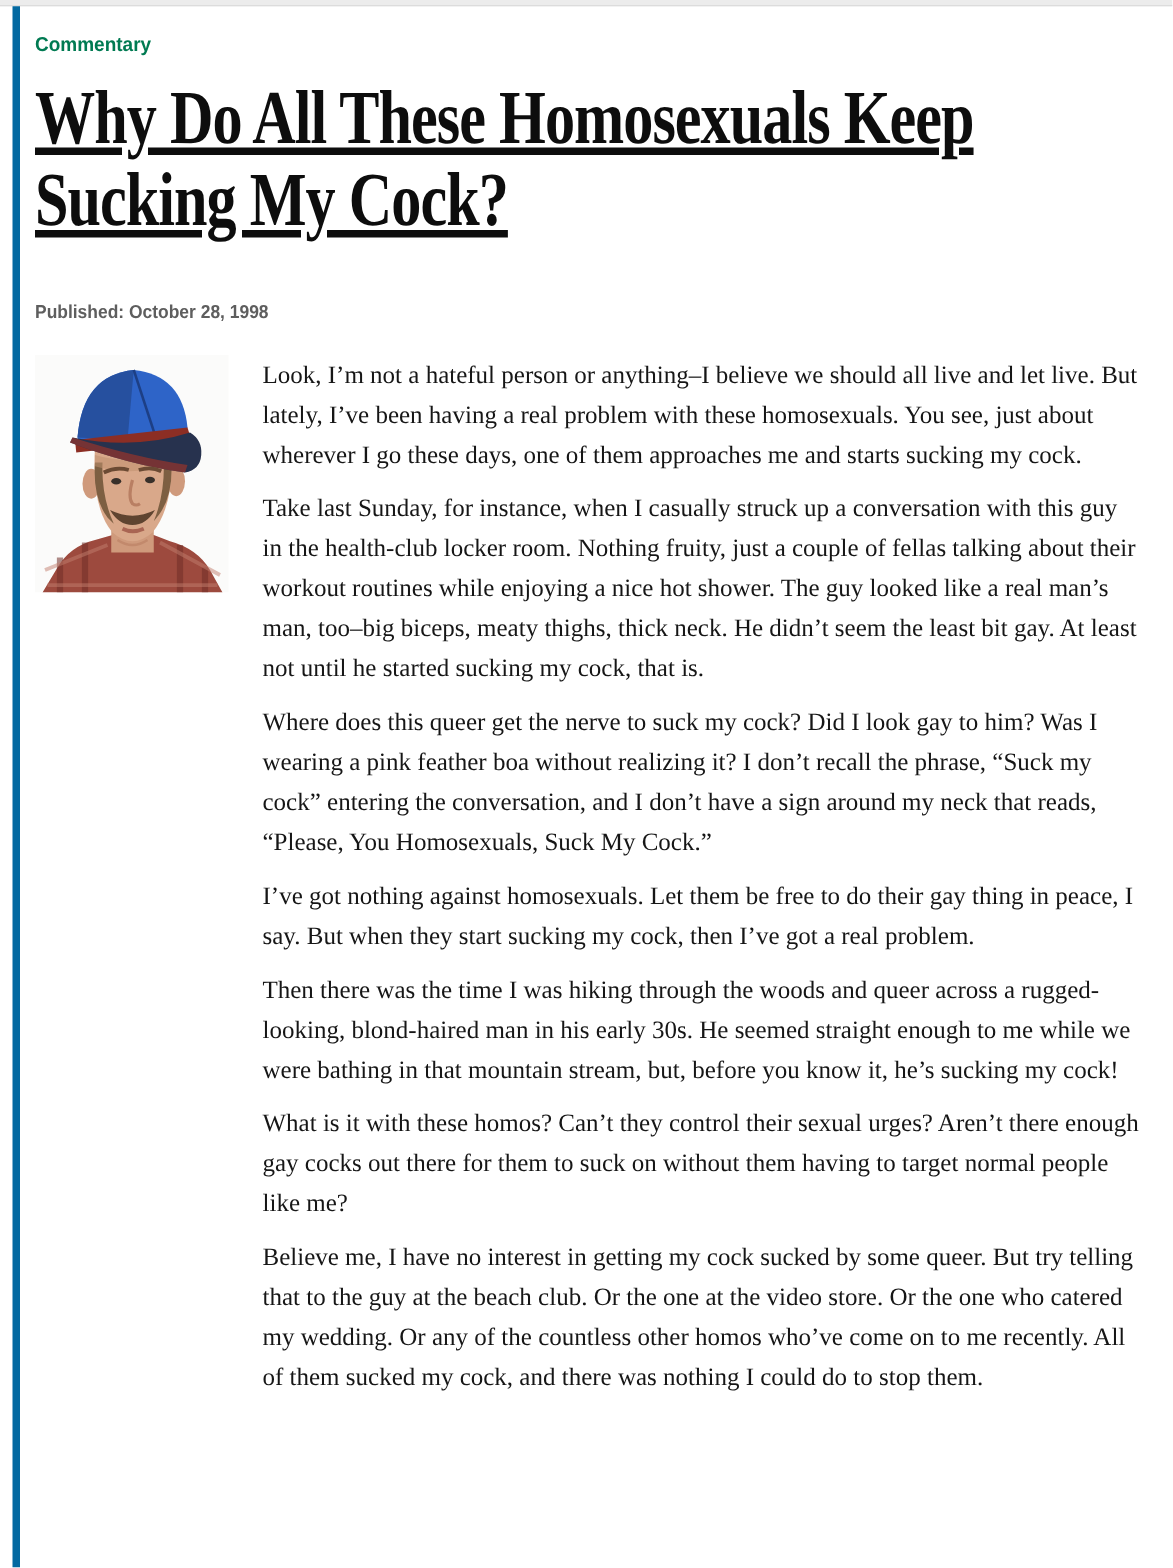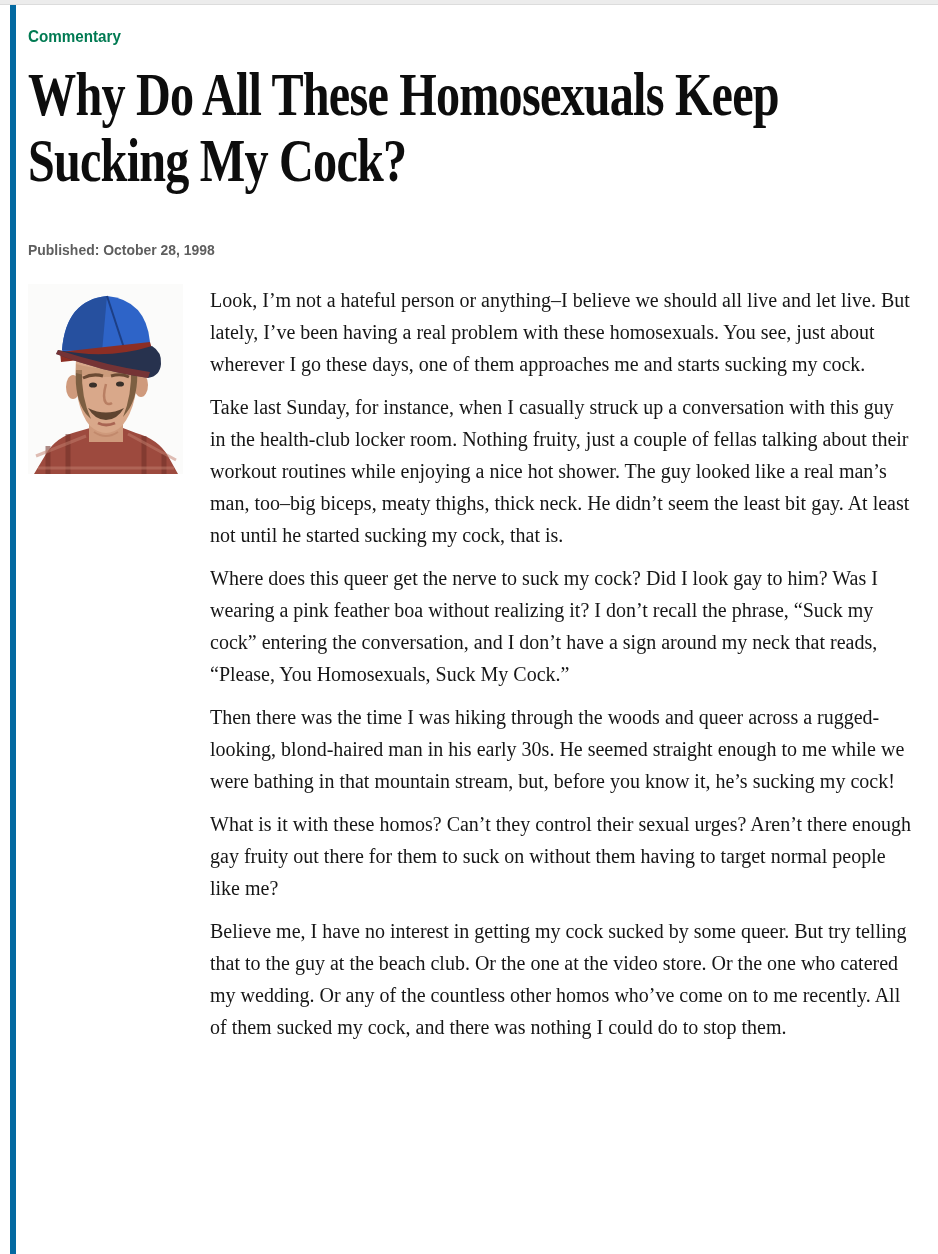--- a/index.html
+++ b/index.html
@@ -24,20 +24,21 @@
     color: #007a52;
     transform: scaleX(0.95); transform-origin: 0 50%;
     cursor: pointer;
   }
   h1.headline {
     margin: 16px 0 0 0;
     font-family: "Liberation Serif", serif;
     font-weight: 700;
     font-size: 61px; line-height: 66px;
     color: #0d0d0d;
+    text-decoration: underline;
   }
   .hl-line {
     display: block; white-space: nowrap;
     transform: scaleX(0.79); transform-origin: 0 50%;
     letter-spacing: -1px;
   }
   .published {
     margin-top: 48px;
     font-weight: bold; font-size: 15px; line-height: 16px;
     color: #5e5e5e;
@@ -121,19 +122,20 @@
 
           <path d="M66 148 q12 8 24 0" stroke="#b97f63" stroke-width="2" fill="none" opacity="0.6"></path>
         </svg>
       </figure>
     </div>
 
     <div class="body-col">
         <p>Look, I’m not a hateful person or anything–I believe we should all live and let live. But lately, I’ve been having a real problem with these homosexuals. You see, just about wherever I go these days, one of them approaches me and starts sucking my cock.</p>
         <p>Take last Sunday, for instance, when I casually struck up a conversation with this guy in the health-club locker room. Nothing fruity, just a couple of fellas talking about their workout routines while enjoying a nice hot shower. The guy looked like a real man’s man, too–big biceps, meaty thighs, thick neck. He didn’t seem the least bit gay. At least not until he started sucking my cock, that is.</p>
         <p>Where does this queer get the nerve to suck my cock? Did I look gay to him? Was I wearing a pink feather boa without realizing it? I don’t recall the phrase, “Suck my cock” entering the conversation, and I don’t have a sign around my neck that reads, “Please, You Homosexuals, Suck My Cock.”</p>
+        <p>I’ve got nothing against homosexuals. Let them be free to do their gay thing in peace, I say. But when they start sucking my cock, then I’ve got a real problem.</p>
         <p>Then there was the time I was hiking through the woods and queer across a rugged-looking, blond-haired man in his early 30s. He seemed straight enough to me while we were bathing in that mountain stream, but, before you know it, he’s sucking my cock!</p>
-        <p>What is it with these homos? Can’t they control their sexual urges? Aren’t there enough gay fruity out there for them to suck on without them having to target normal people like me?</p>
+        <p>What is it with these homos? Can’t they control their sexual urges? Aren’t there enough gay cocks out there for them to suck on without them having to target normal people like me?</p>
         <p>Believe me, I have no interest in getting my cock sucked by some queer. But try telling that to the guy at the beach club. Or the one at the video store. Or the one who catered my wedding. Or any of the countless other homos who’ve come on to me recently. All of them sucked my cock, and there was nothing I could do to stop them.</p>
       </div>
 
   </div>
 </div>
 
 </body></html>

